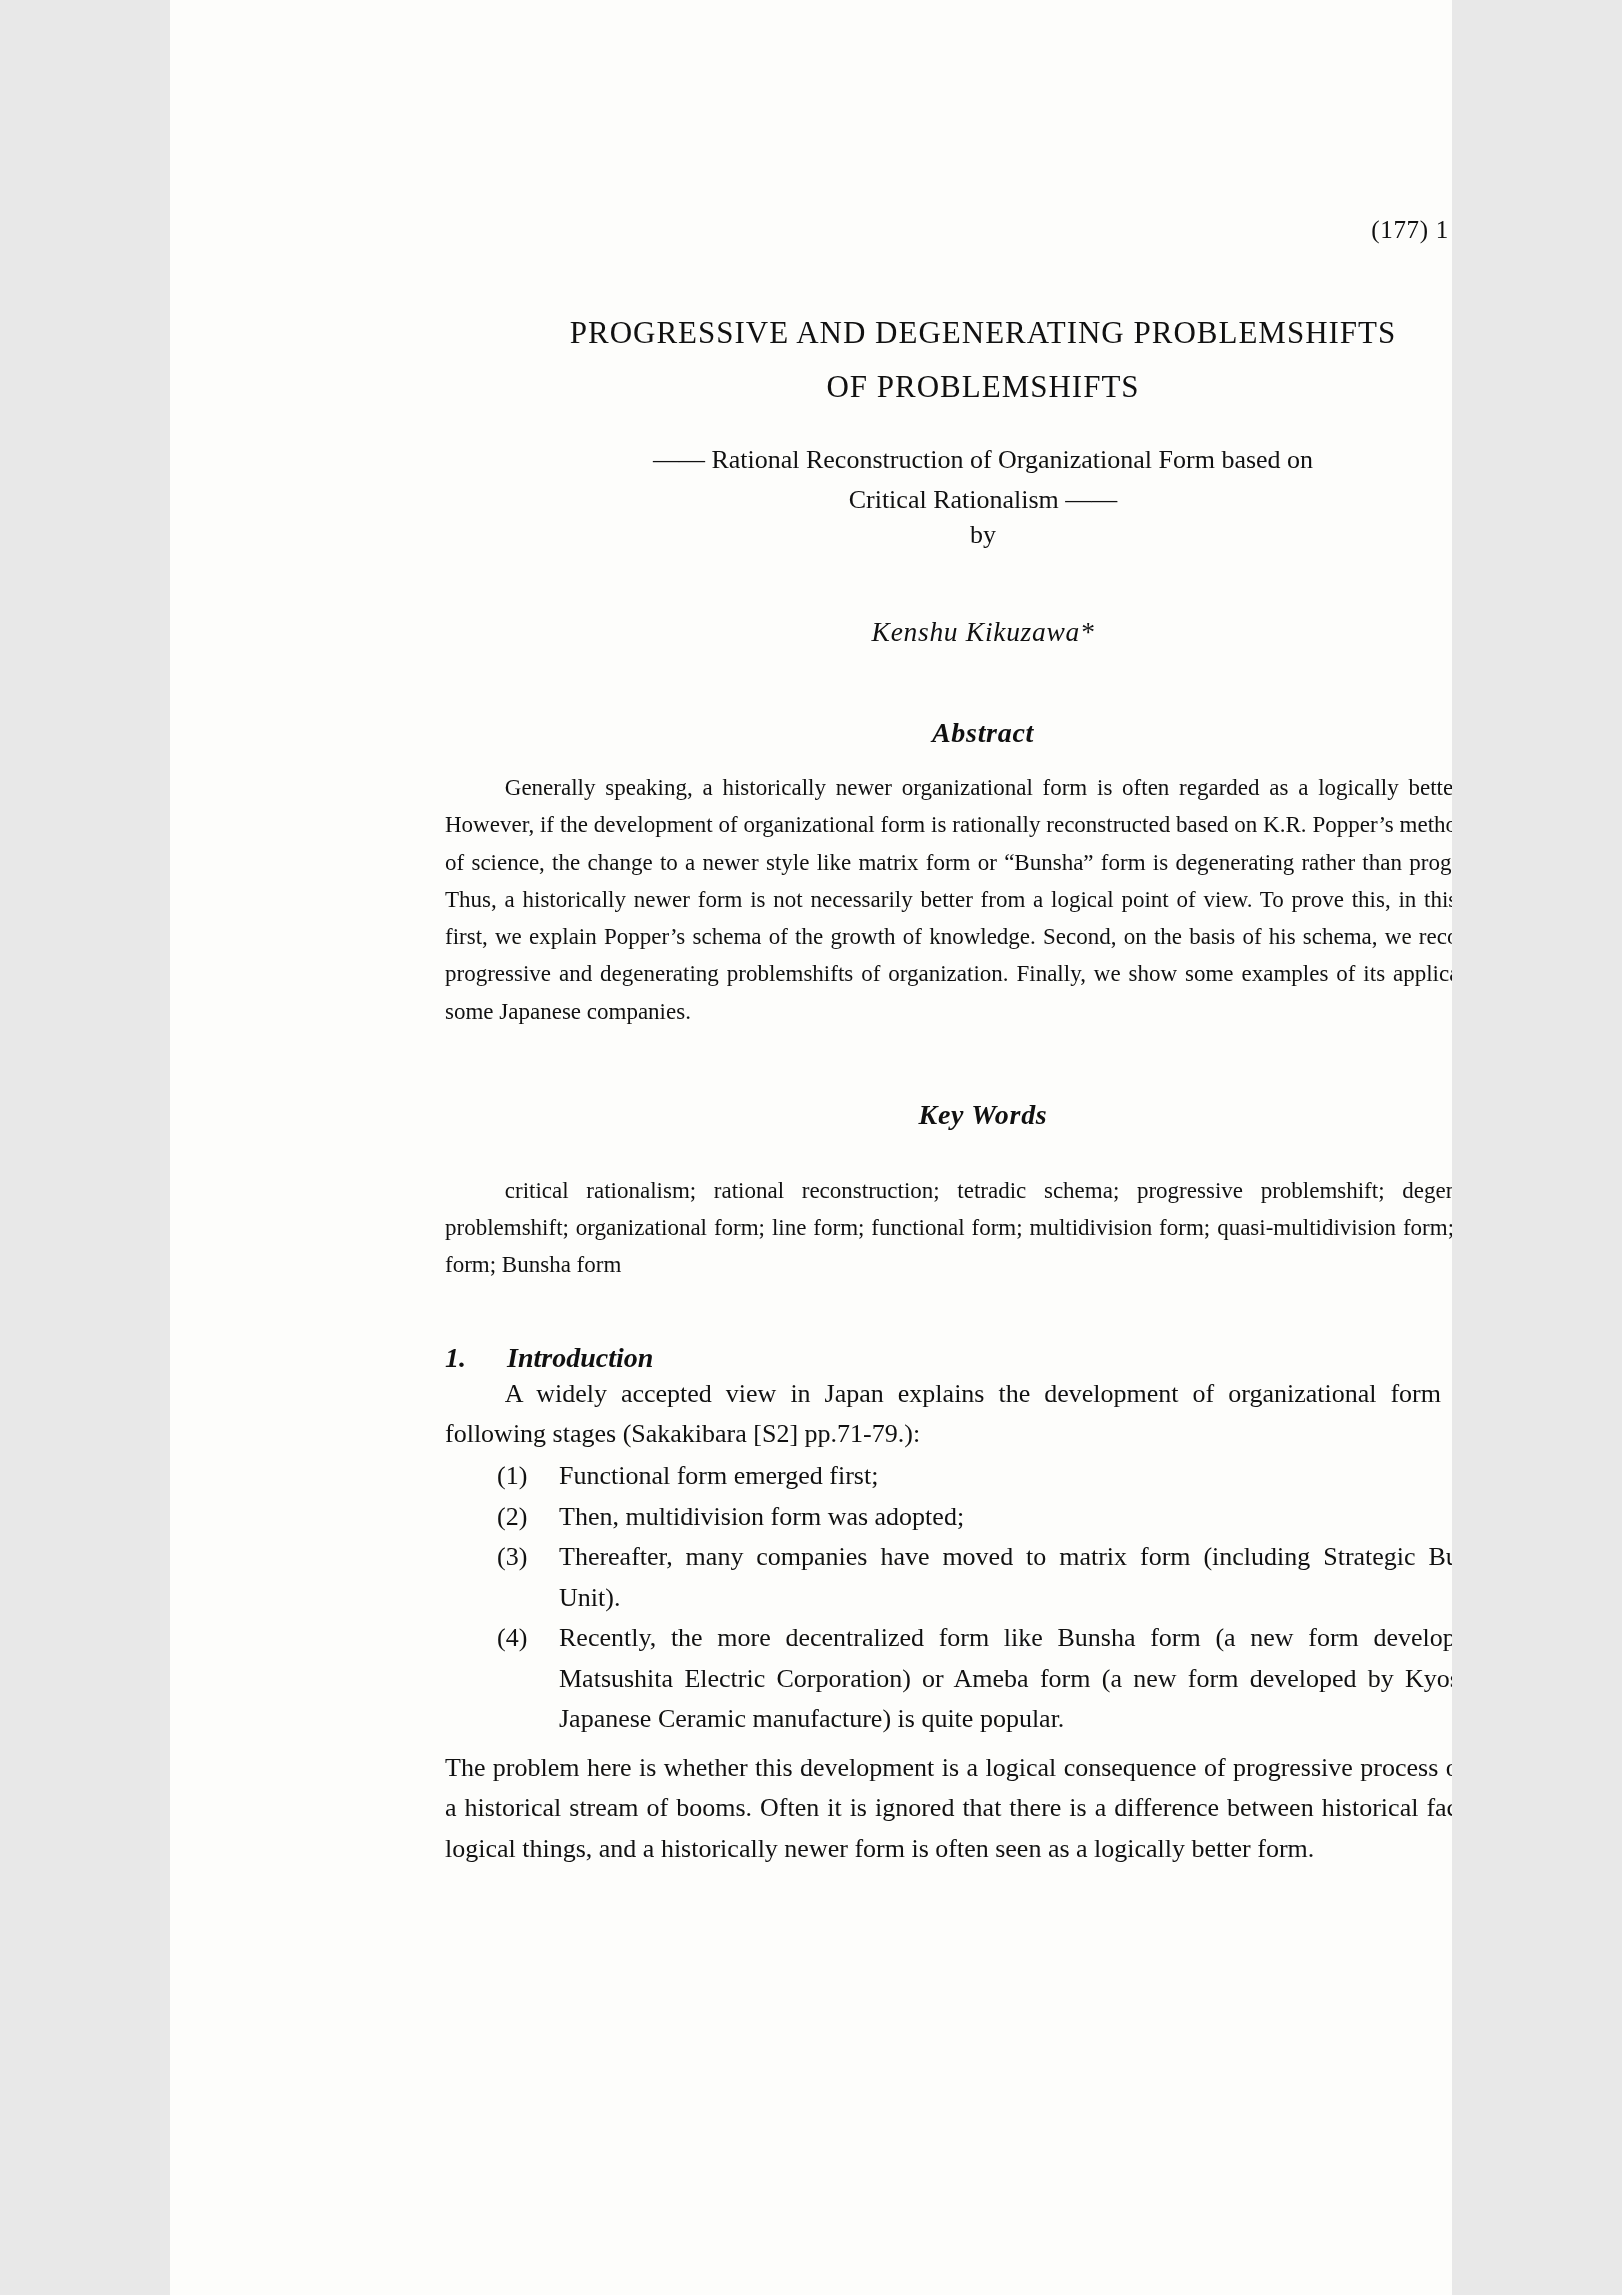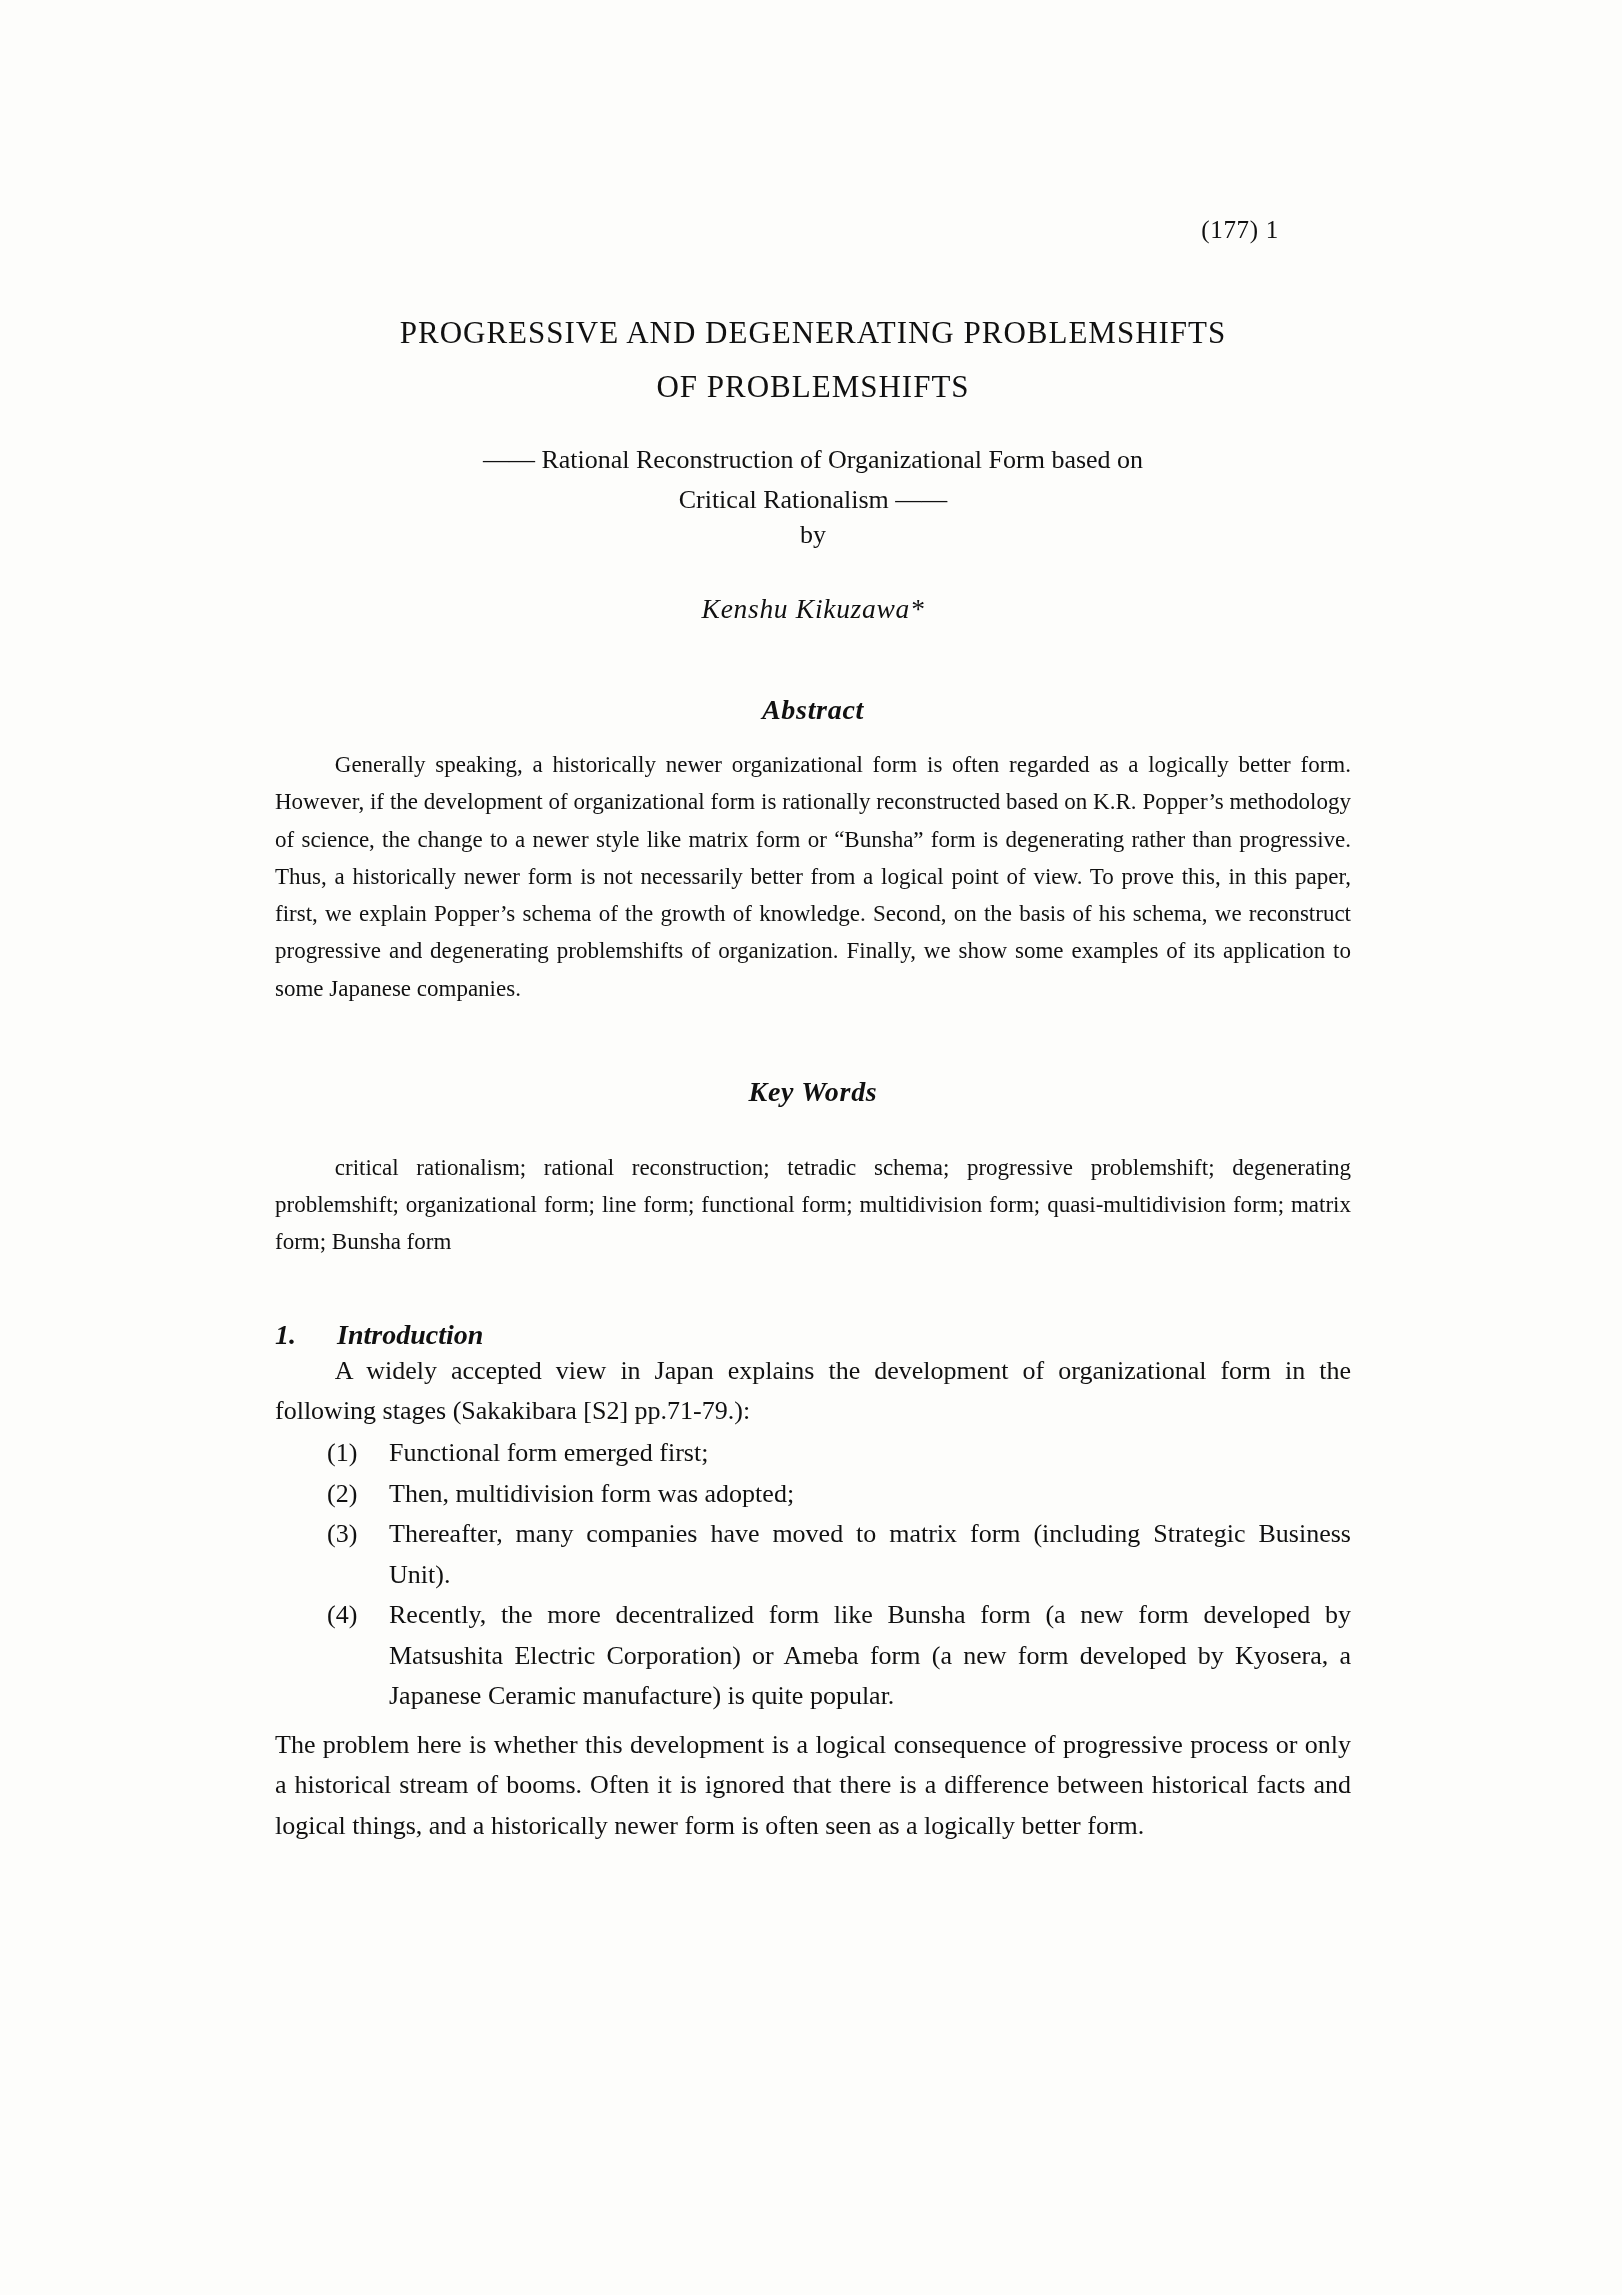--- a/index.html
+++ b/index.html
@@ -2,21 +2,21 @@
 <html style="font-size:10.5px"><head>
 <meta charset="utf-8">
 <style>
   * { margin: 0; padding: 0; box-sizing: border-box; }
   html, body {
     background: #e8e8e8;
     font-family: "Liberation Serif", "DejaVu Serif", serif;
   }
   .page {
     position: relative;
-    width: 1622px;
+    width: 1282px;
     height: 2295px;
     margin: 0 auto;
     background: #fdfdfb;
     color: #111;
     overflow: hidden;
   }
   .content {
     width: 1076px;
     margin-left: 275px;
     padding-top: 216px;
@@ -39,21 +39,21 @@
     margin-top: 25px;
     text-align: center;
     font-size: 26px;
     line-height: 1.55;
   }
   .byline {
     text-align: center;
     font-size: 26px;
   }
   .author {
-    margin-top: 43px;
+    margin-top: 66px;
     text-align: center;
     font-size: 27.5px;
     font-style: italic;
     letter-spacing: 0.7px;
   }
   .section-center-heading {
     margin-top: 69px;
     text-align: center;
     font-size: 28px;
     font-weight: bold;

